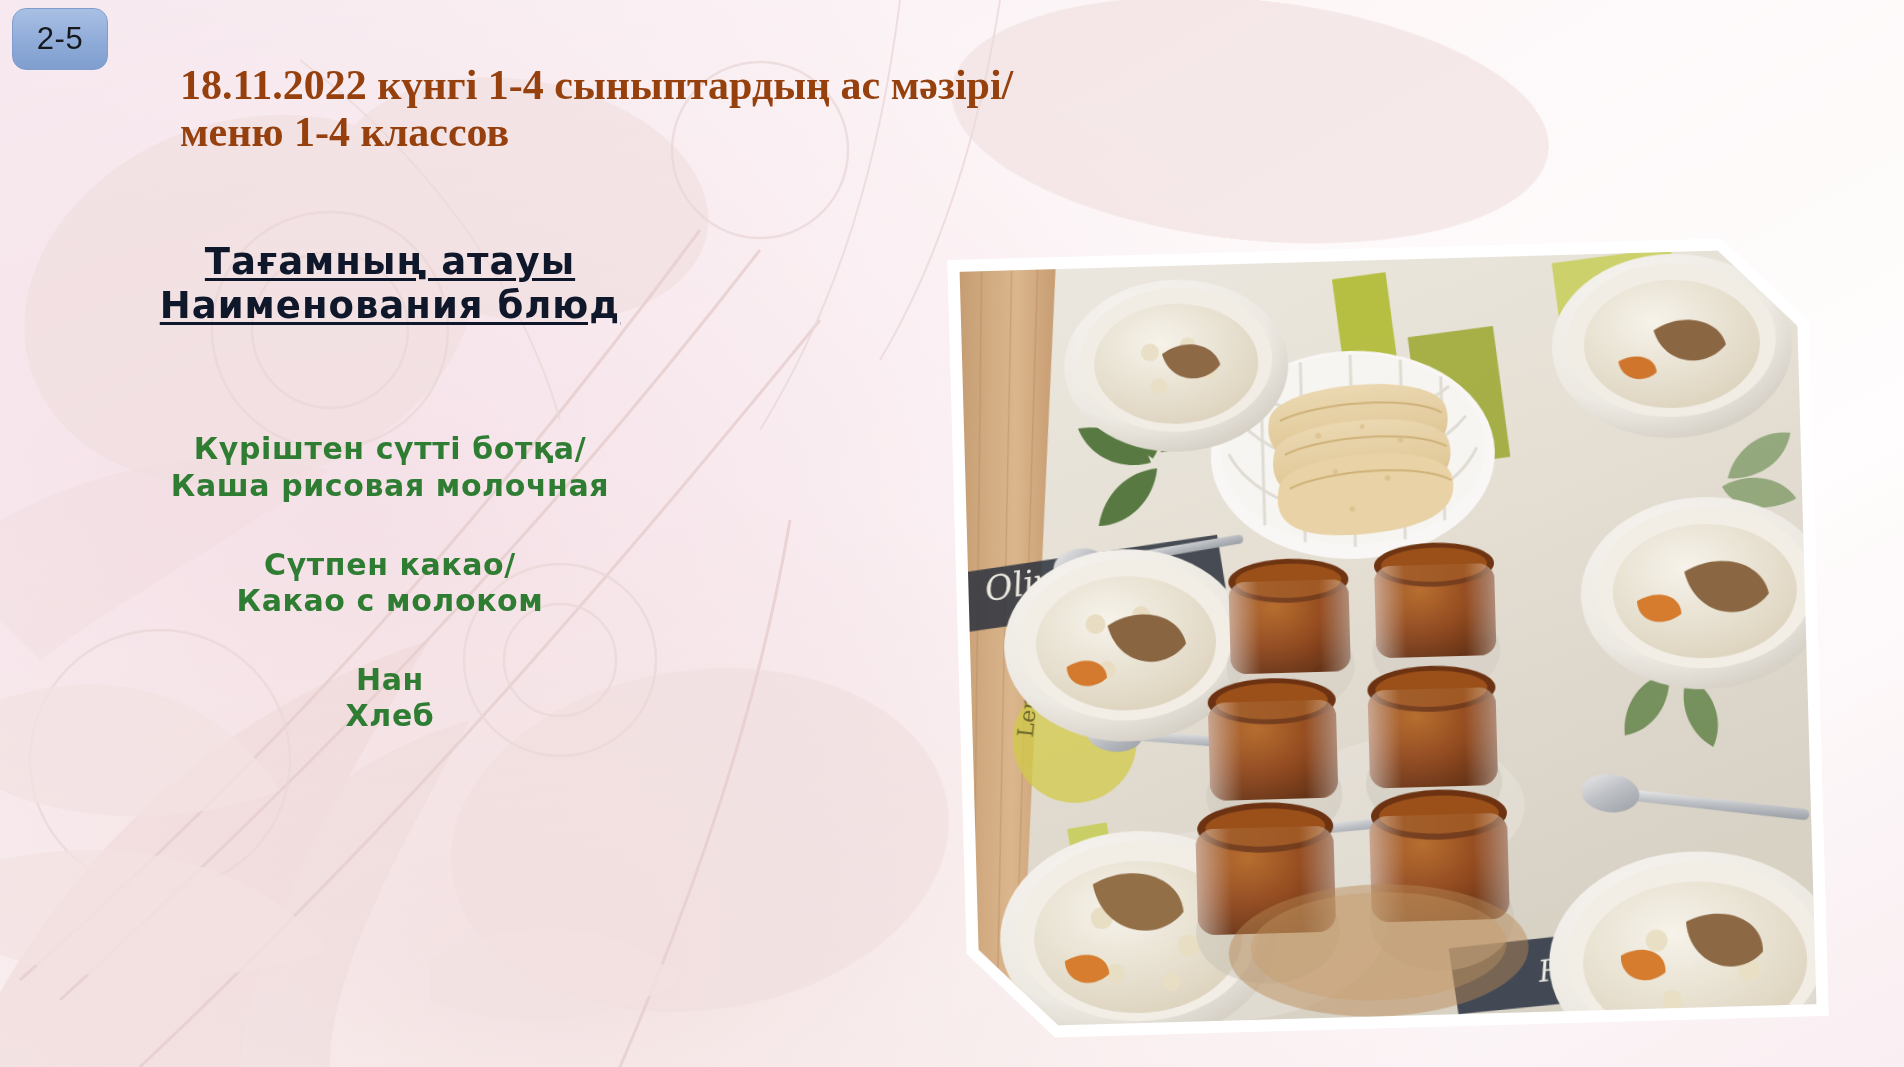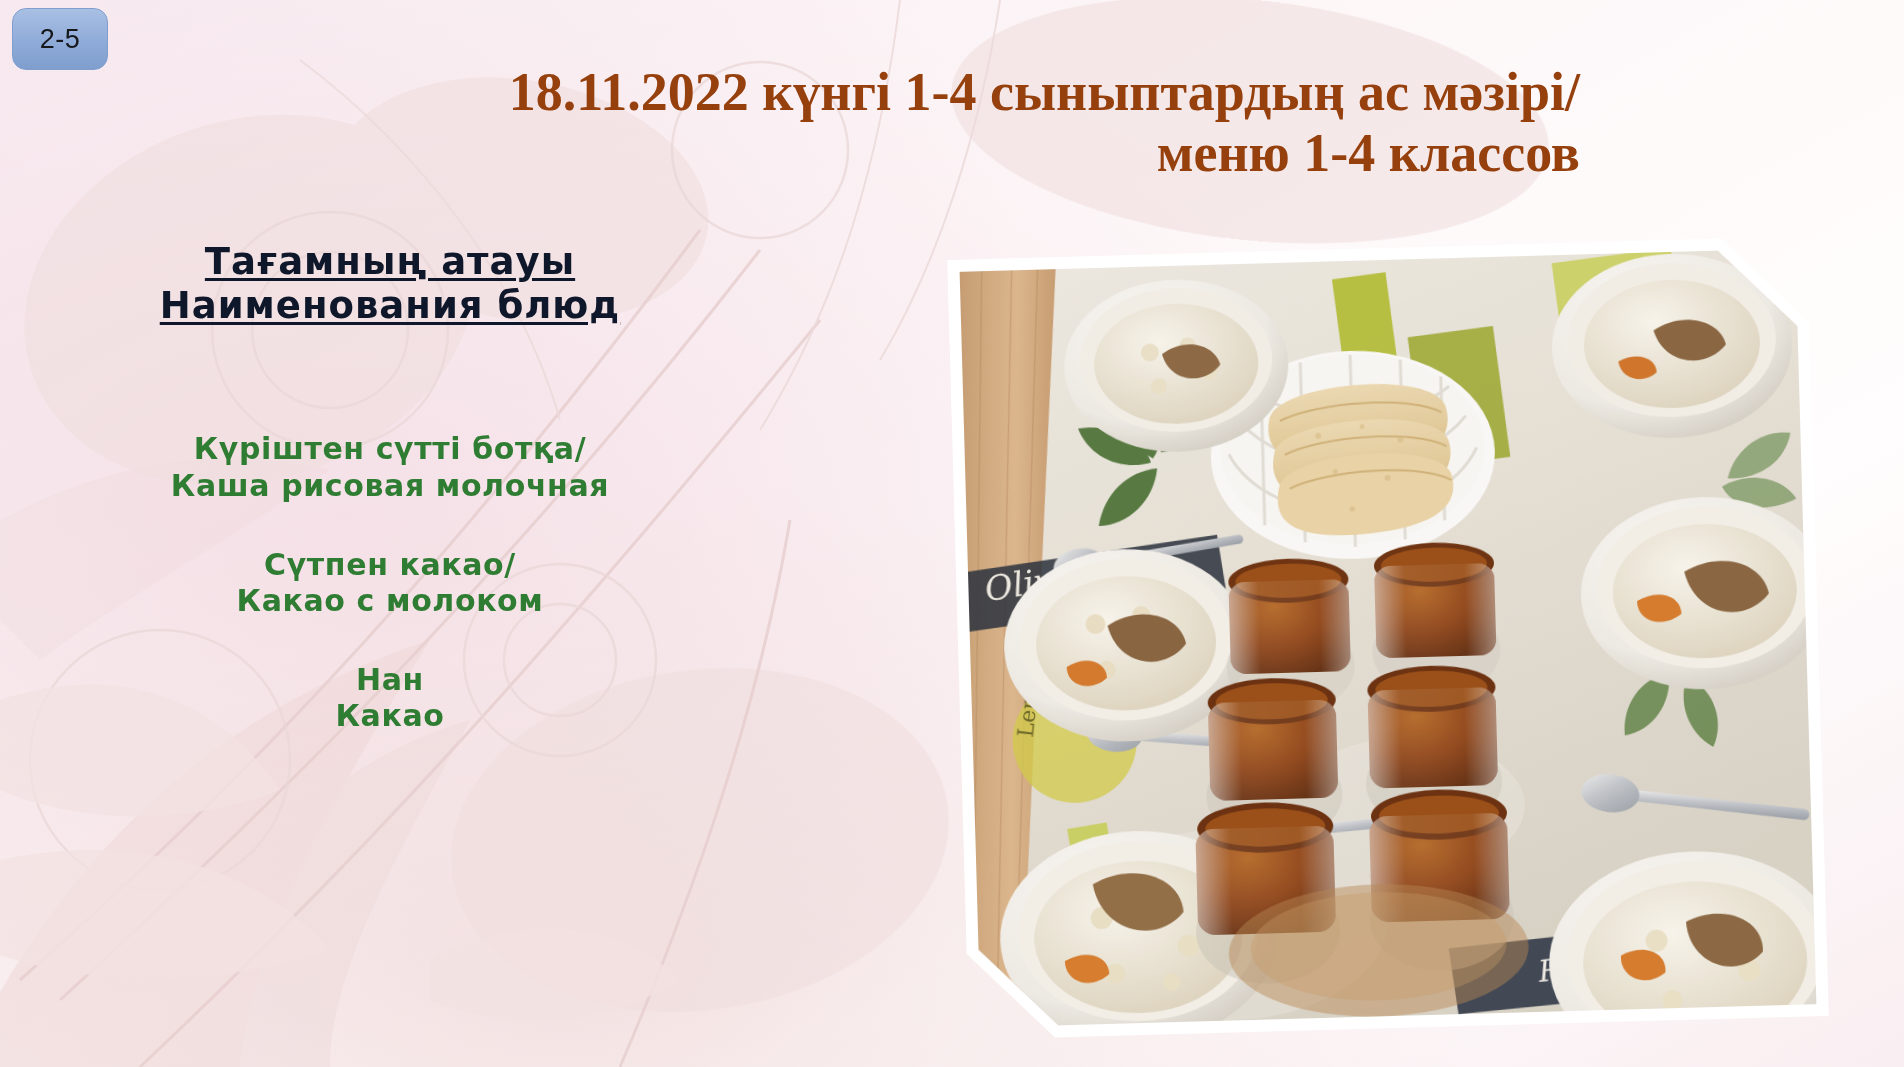--- a/index.html
+++ b/index.html
@@ -15,30 +15,30 @@
   #bg-layer svg { position:absolute; inset:0; width:100%; height:100%; }
 
   
   #slide-badge {
     position:absolute; left:12px; top:8px; width:96px; height:62px;
     border-radius:14px;
     background:linear-gradient(180deg,#a9c0e4 0%,#8fabd8 55%,#7f9ece 100%);
     border:1px solid #7f9ece;
     display:flex; align-items:center; justify-content:center;
     font-family:"Liberation Sans", sans-serif;
-    font-size:27px; color:#16181c; letter-spacing:0.5px;
+    font-size:31px; color:#16181c; letter-spacing:0.5px;
     z-index:6;
   }
 
   
   #title {
     position:absolute; left:180px; top:62px; width:1400px;
-    text-align:right;
+    text-align:left;
     font-family:"Liberation Serif","DejaVu Serif", serif;
-    font-size:54px; line-height:1.13;
+    font-size:42px; line-height:1.13;
     color:#96400e;
     z-index:5;
     white-space:pre-line;
   }
 
   
   #left-col {
     position:absolute; left:40px; top:240px; width:700px;
     text-align:center; z-index:5;
   }
@@ -156,21 +156,21 @@
 
   <div id="menu-heading">Тағамның атауы
 Наименования блюд</div>
 
   <div id="dish-list">
     <div class="dish">Күріштен сүтті ботқа/
 Каша рисовая молочная</div>
     <div class="dish">Сүтпен какао/
 Какао с молоком</div>
     <div class="dish">Нан
-Какао</div>
+Хлеб</div>
   </div>
 
 </div>
 
 <div id="photo-frame">
   <div id="photo">
     <svg viewBox="0 0 836 756" preserveAspectRatio="xMidYMid slice" aria-hidden="true">
       <defs>
         <linearGradient id="wood" x1="0" y1="0" x2="1" y2="0.3">
           <stop offset="0%" stop-color="#caa177"></stop>

